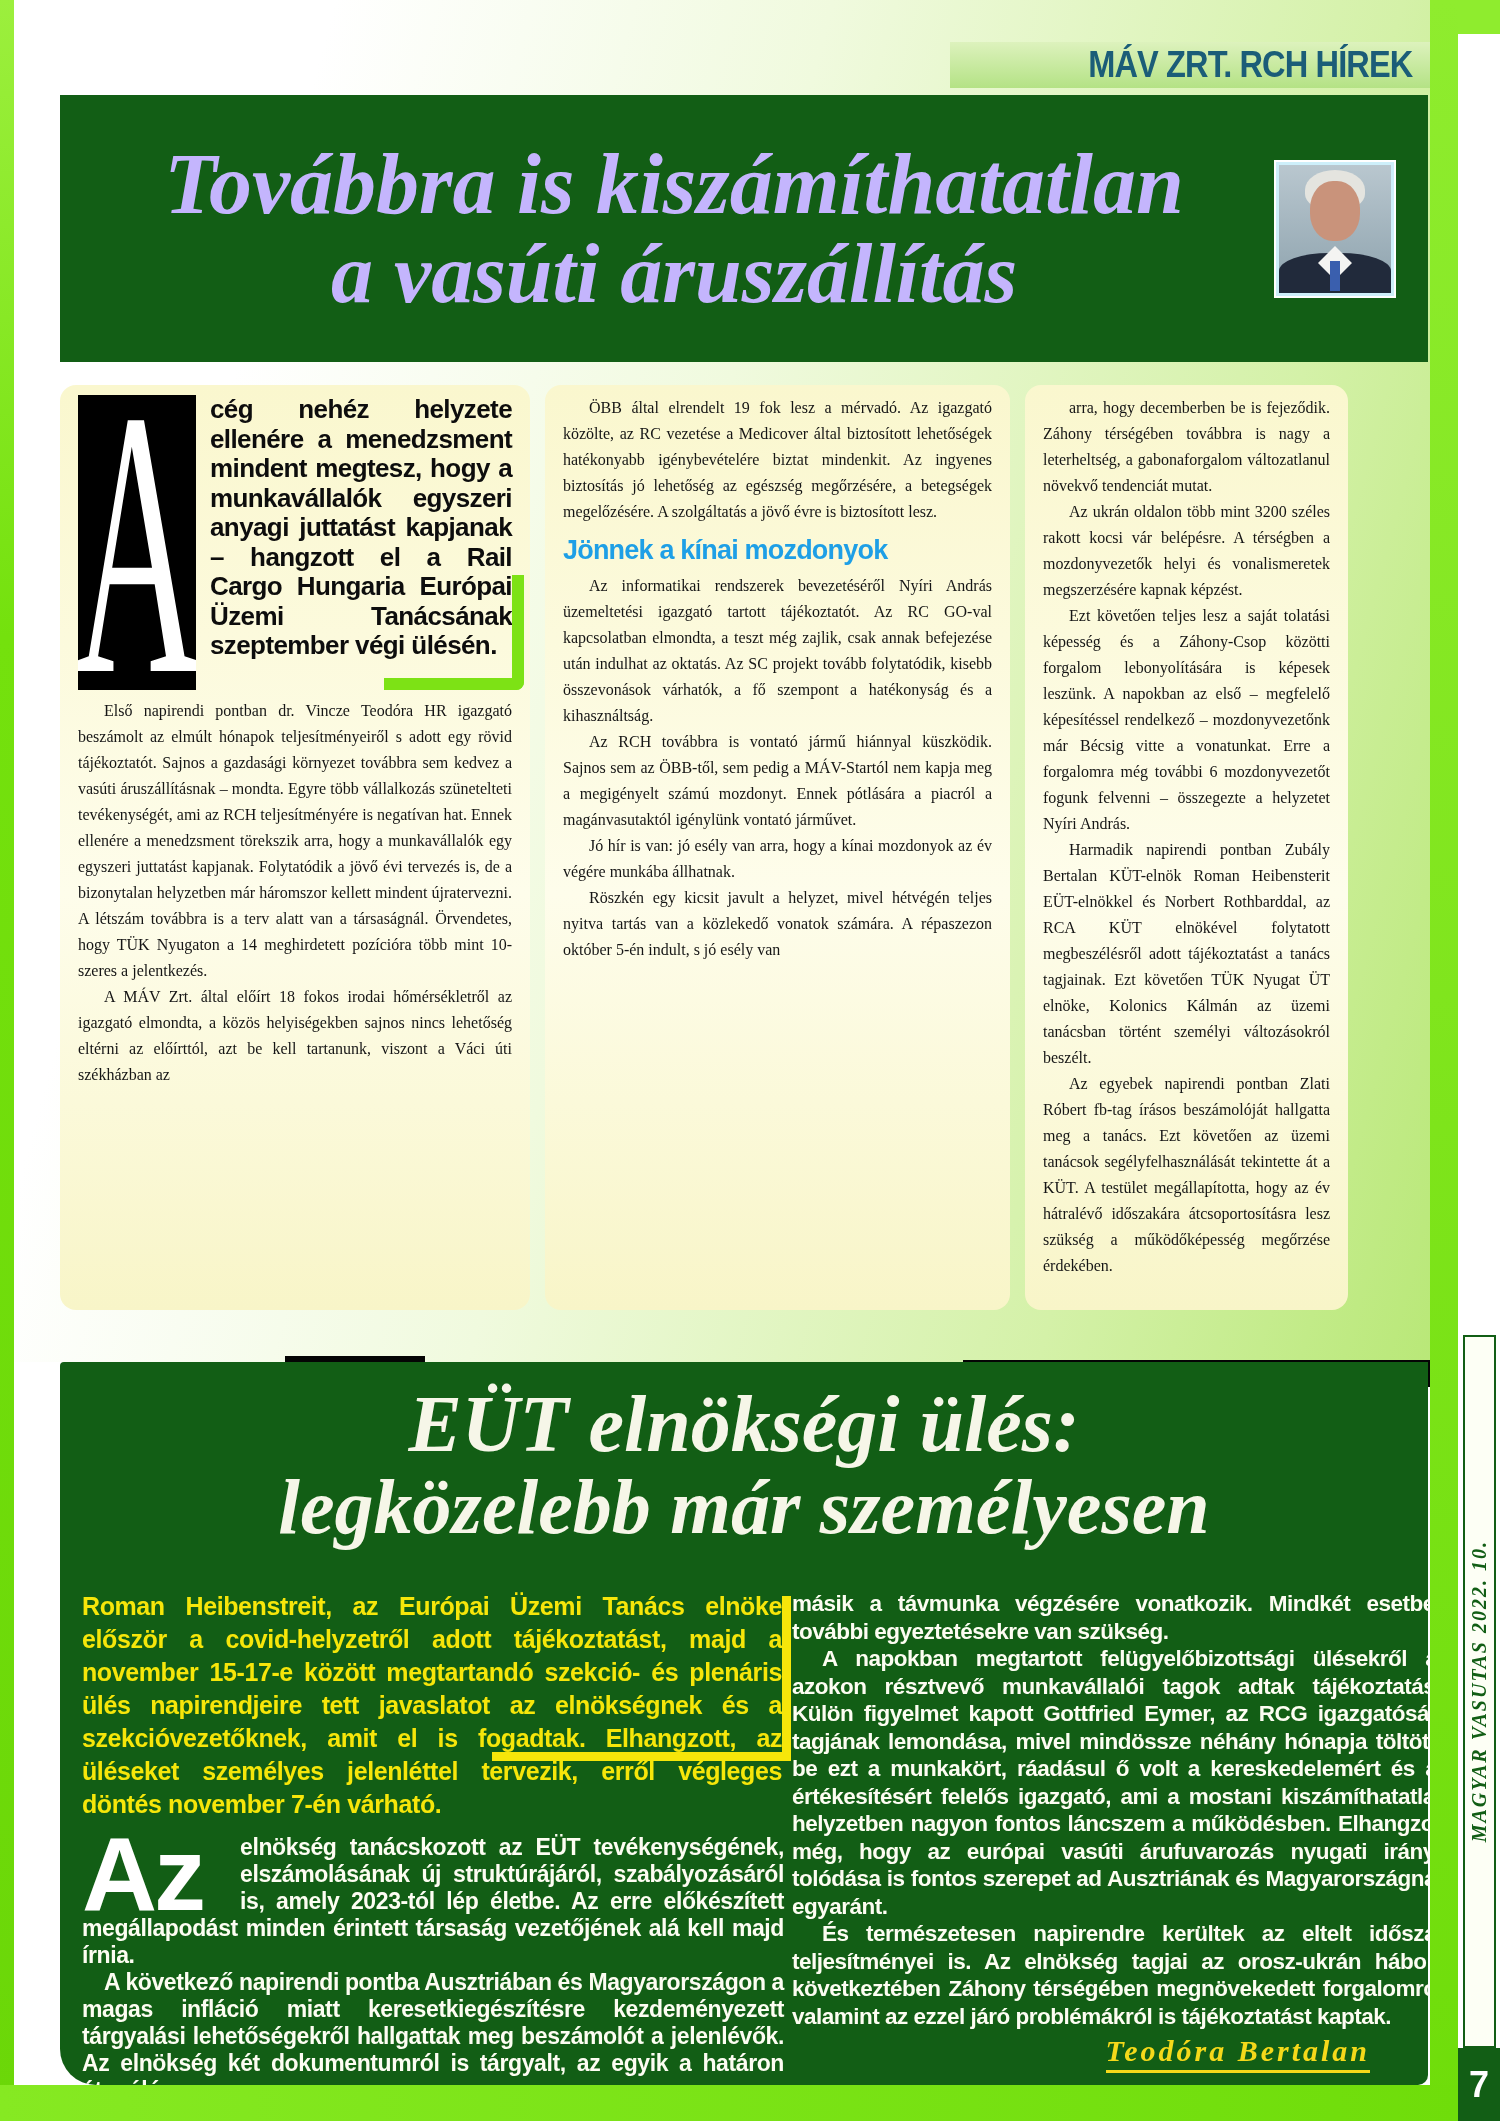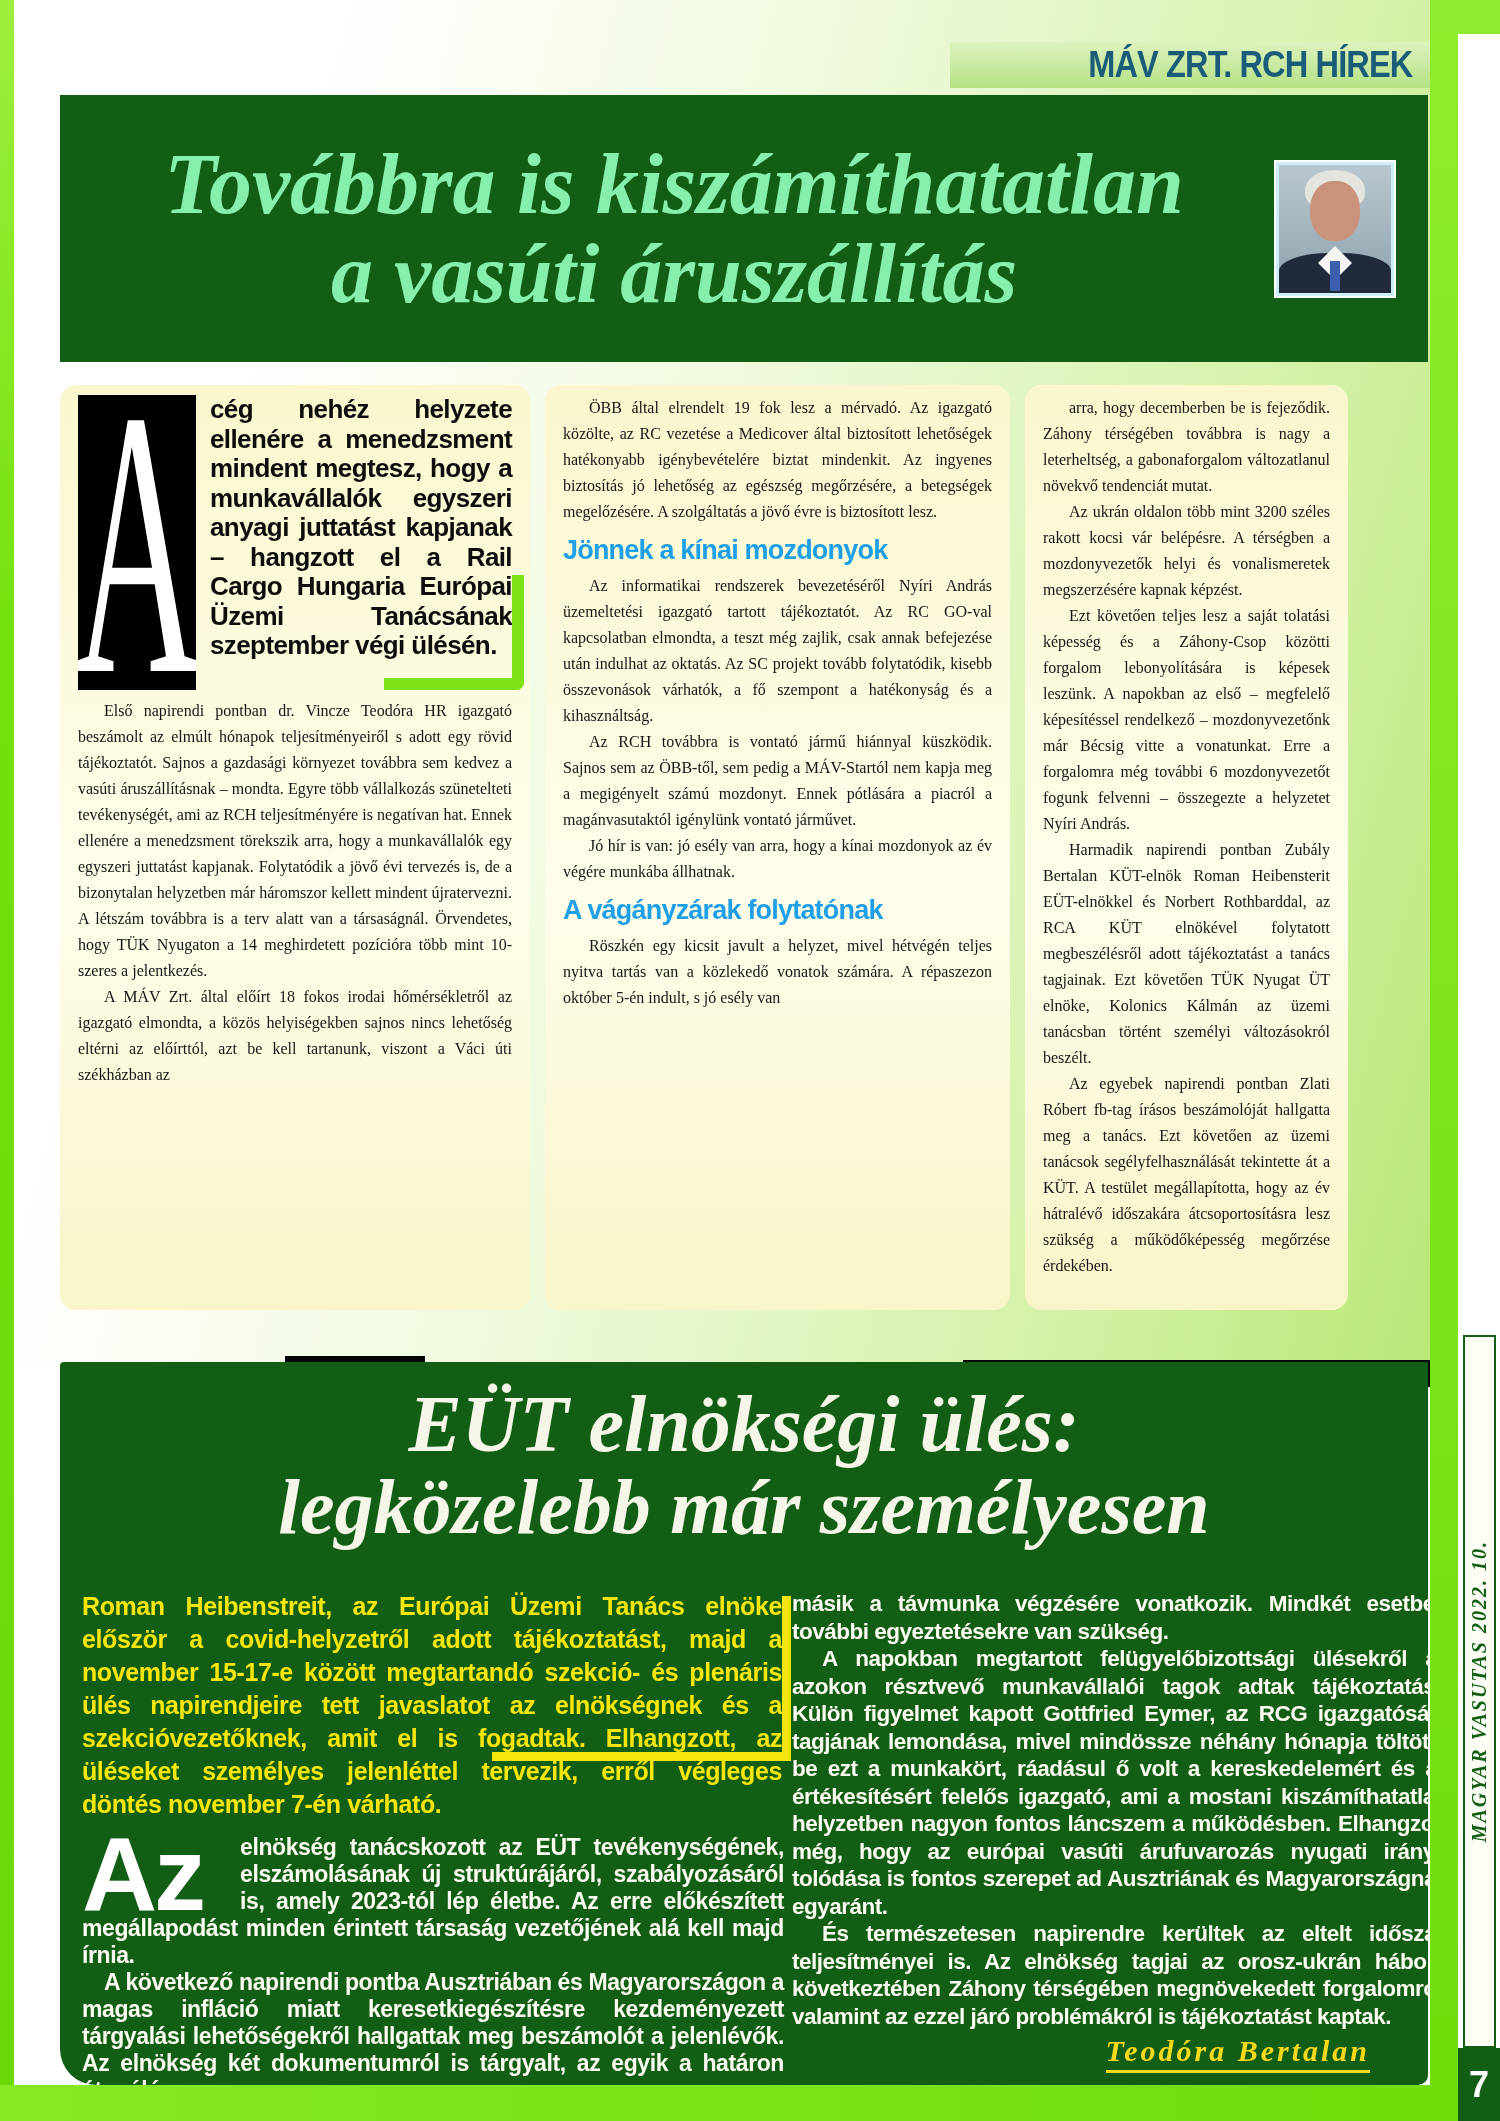--- a/index.html
+++ b/index.html
@@ -17,21 +17,21 @@
               background:linear-gradient(105deg,#ffffff 0%,#ffffff 18%,#f0fade 46%,#d4f1a8 78%,#b9e878 100%);}
   
   .header-strip{position:absolute;left:950px;top:42px;width:480px;height:46px;
                 background:linear-gradient(180deg,#ddf2bd,#b4e285);
                 display:flex;align-items:center;justify-content:flex-end;padding-right:18px;box-sizing:border-box;}
   .header-strip span{color:#1b5d78;font-weight:bold;font-size:37px;letter-spacing:-1px;
                      transform:scaleX(0.88);transform-origin:right center;white-space:nowrap;}
   
   .title-box{position:absolute;left:60px;top:95px;width:1368px;height:267px;background:#125e15;
              display:flex;align-items:center;}
-  .title-text{flex:1;text-align:center;color:#86efac;font-family:"Liberation Serif",serif;
+  .title-text{flex:1;text-align:center;color:#c4b5fd;font-family:"Liberation Serif",serif;
               font-style:italic;font-weight:bold;line-height:1.04;padding-left:12px;}
   .title-text .l1{font-size:86px;}
   .title-text .l2{font-size:84px;}
   .photo{position:relative;width:112px;height:128px;margin-right:34px;flex:0 0 auto;
          border:3px solid #cdeffa;box-shadow:0 0 0 2px #ffffff;overflow:hidden;
          background:linear-gradient(180deg,#b9c7cf,#8da2ad);}
   .photo .hair{position:absolute;top:5px;left:26px;width:60px;height:40px;border-radius:50% 50% 40% 40%;background:#e4e4df;}
   .photo .face{position:absolute;top:16px;left:31px;width:50px;height:60px;border-radius:46%;background:#c9937b;}
   .photo .suit{position:absolute;bottom:0;left:0;width:112px;height:40px;background:#212a3b;border-radius:45% 45% 0 0;}
   .photo .shirt{position:absolute;bottom:18px;left:44px;width:24px;height:24px;background:#f4f4f2;transform:rotate(45deg);}
@@ -132,21 +132,20 @@
     <p class="bodytext">Első napirendi pontban dr. Vincze Teodóra HR igazgató beszámolt az elmúlt hónapok teljesítményeiről s adott egy rövid tájékoztatót. Sajnos a gazdasági környezet továbbra sem kedvez a vasúti áruszállításnak – mondta. Egyre több vállalkozás szünetelteti tevékenységét, ami az RCH teljesítményére is negatívan hat. Ennek ellenére a menedzsment törekszik arra, hogy a munkavállalók egy egyszeri juttatást kapjanak. Folytatódik a jövő évi tervezés is, de a bizonytalan helyzetben már háromszor kellett mindent újratervezni. A létszám továbbra is a terv alatt van a társaságnál. Örvendetes, hogy TÜK Nyugaton a 14 meghirdetett pozícióra több mint 10-szeres a jelentkezés.</p>
     <p class="bodytext">A MÁV Zrt. által előírt 18 fokos irodai hőmérsékletről az igazgató elmondta, a közös helyiségekben sajnos nincs lehetőség eltérni az előírttól, azt be kell tartanunk, viszont a Váci úti székházban az</p>
   </div>
 
   <div class="col col2">
     <p class="bodytext">ÖBB által elrendelt 19 fok lesz a mérvadó. Az igazgató közölte, az RC vezetése a Medicover által biztosított lehetőségek hatékonyabb igénybevételére biztat mindenkit. Az ingyenes biztosítás jó lehetőség az egészség megőrzésére, a betegségek megelőzésére. A szolgáltatás a jövő évre is biztosított lesz.</p>
     <div class="bluehead">Jönnek a kínai mozdonyok</div>
     <p class="bodytext">Az informatikai rendszerek bevezetéséről Nyíri András üzemeltetési igazgató tartott tájékoztatót. Az RC GO-val kapcsolatban elmondta, a teszt még zajlik, csak annak befejezése után indulhat az oktatás. Az SC projekt tovább folytatódik, kisebb összevonások várhatók, a fő szempont a hatékonyság és a kihasználtság.</p>
     <p class="bodytext">Az RCH továbbra is vontató jármű hiánnyal küszködik. Sajnos sem az ÖBB-től, sem pedig a MÁV-Startól nem kapja meg a megigényelt számú mozdonyt. Ennek pótlására a piacról a magánvasutaktól igénylünk vontató járművet.</p>
     <p class="bodytext">Jó hír is van: jó esély van arra, hogy a kínai mozdonyok az év végére munkába állhatnak.</p>
-    <div class="bluehead">A vágányzárak folytatónak</div>
     <p class="bodytext">Röszkén egy kicsit javult a helyzet, mivel hétvégén teljes nyitva tartás van a közlekedő vonatok számára. A répaszezon október 5-én indult, s jó esély van</p>
   </div>
 
   <div class="col col3">
     <p class="bodytext">arra, hogy decemberben be is fejeződik. Záhony térségében továbbra is nagy a leterheltség, a gabonaforgalom változatlanul növekvő tendenciát mutat.</p>
     <p class="bodytext">Az ukrán oldalon több mint 3200 széles rakott kocsi vár belépésre. A térségben a mozdonyvezetők helyi és vonalismeretek megszerzésére kapnak képzést.</p>
     <p class="bodytext">Ezt követően teljes lesz a saját tolatási képesség és a Záhony-Csop közötti forgalom lebonyolítására is képesek leszünk. A napokban az első – megfelelő képesítéssel rendelkező – mozdonyvezetőnk már Bécsig vitte a vonatunkat. Erre a forgalomra még további 6 mozdonyvezetőt fogunk felvenni – összegezte a helyzetet Nyíri András.</p>
     <p class="bodytext">Harmadik napirendi pontban Zubály Bertalan KÜT-elnök Roman Heibensterit EÜT-elnökkel és Norbert Rothbarddal, az RCA KÜT elnökével folytatott megbeszélésről adott tájékoztatást a tanács tagjainak. Ezt követően TÜK Nyugat ÜT elnöke, Kolonics Kálmán az üzemi tanácsban történt személyi változásokról beszélt.</p>
     <p class="bodytext">Az egyebek napirendi pontban Zlati Róbert fb-tag írásos beszámolóját hallgatta meg a tanács. Ezt követően az üzemi tanácsok segélyfelhasználását tekintette át a KÜT. A testület megállapította, hogy az év hátralévő időszakára átcsoportosításra lesz szükség a működőképesség megőrzése érdekében.</p>
   </div>

